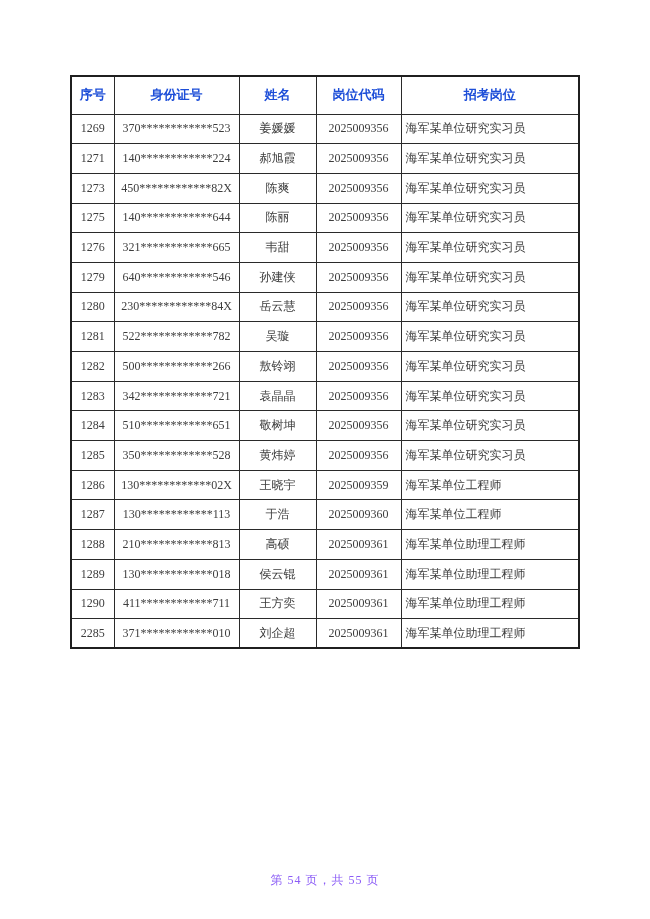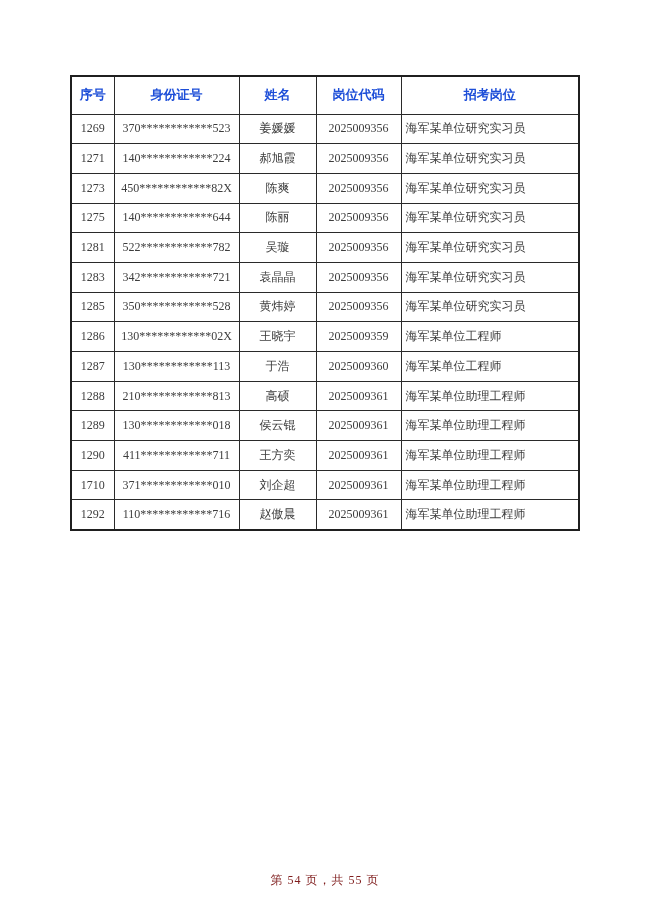--- a/index.html
+++ b/index.html
@@ -47,21 +47,21 @@
     text-align: left;
     padding-left: 4px;
   }
   .footer {
     position: absolute;
     left: 0;
     top: 872px;
     width: 100%;
     text-align: center;
     font-size: 12px;
-    color: #7f1d1d;
+    color: #8b5cf6;
     letter-spacing: 1px;
   }
 </style>
 </head>
 <body>
 
 <div class="page">
 
   <table class="roster">
     <colgroup>
@@ -103,30 +103,65 @@
           <td class="cell-job-title">海军某单位研究实习员</td>
         </tr>
         <tr>
           <td class="cell-index">1275</td>
           <td class="cell-id-number">140************644</td>
           <td class="cell-name">陈丽</td>
           <td class="cell-job-code">2025009356</td>
           <td class="cell-job-title">海军某单位研究实习员</td>
         </tr>
         <tr>
+          <td class="cell-index">1276</td>
+          <td class="cell-id-number">321************665</td>
+          <td class="cell-name">韦甜</td>
+          <td class="cell-job-code">2025009356</td>
+          <td class="cell-job-title">海军某单位研究实习员</td>
+        </tr>
+        <tr>
+          <td class="cell-index">1279</td>
+          <td class="cell-id-number">640************546</td>
+          <td class="cell-name">孙建侠</td>
+          <td class="cell-job-code">2025009356</td>
+          <td class="cell-job-title">海军某单位研究实习员</td>
+        </tr>
+        <tr>
+          <td class="cell-index">1280</td>
+          <td class="cell-id-number">230************84X</td>
+          <td class="cell-name">岳云慧</td>
+          <td class="cell-job-code">2025009356</td>
+          <td class="cell-job-title">海军某单位研究实习员</td>
+        </tr>
+        <tr>
           <td class="cell-index">1281</td>
           <td class="cell-id-number">522************782</td>
           <td class="cell-name">吴璇</td>
           <td class="cell-job-code">2025009356</td>
           <td class="cell-job-title">海军某单位研究实习员</td>
         </tr>
         <tr>
+          <td class="cell-index">1282</td>
+          <td class="cell-id-number">500************266</td>
+          <td class="cell-name">敖铃翊</td>
+          <td class="cell-job-code">2025009356</td>
+          <td class="cell-job-title">海军某单位研究实习员</td>
+        </tr>
+        <tr>
           <td class="cell-index">1283</td>
           <td class="cell-id-number">342************721</td>
           <td class="cell-name">袁晶晶</td>
+          <td class="cell-job-code">2025009356</td>
+          <td class="cell-job-title">海军某单位研究实习员</td>
+        </tr>
+        <tr>
+          <td class="cell-index">1284</td>
+          <td class="cell-id-number">510************651</td>
+          <td class="cell-name">敬树坤</td>
           <td class="cell-job-code">2025009356</td>
           <td class="cell-job-title">海军某单位研究实习员</td>
         </tr>
         <tr>
           <td class="cell-index">1285</td>
           <td class="cell-id-number">350************528</td>
           <td class="cell-name">黄炜婷</td>
           <td class="cell-job-code">2025009356</td>
           <td class="cell-job-title">海军某单位研究实习员</td>
         </tr>
@@ -159,31 +194,24 @@
           <td class="cell-job-title">海军某单位助理工程师</td>
         </tr>
         <tr>
           <td class="cell-index">1290</td>
           <td class="cell-id-number">411************711</td>
           <td class="cell-name">王方奕</td>
           <td class="cell-job-code">2025009361</td>
           <td class="cell-job-title">海军某单位助理工程师</td>
         </tr>
         <tr>
-          <td class="cell-index">1710</td>
+          <td class="cell-index">2285</td>
           <td class="cell-id-number">371************010</td>
           <td class="cell-name">刘企超</td>
           <td class="cell-job-code">2025009361</td>
           <td class="cell-job-title">海军某单位助理工程师</td>
         </tr>
-        <tr>
-          <td class="cell-index">1292</td>
-          <td class="cell-id-number">110************716</td>
-          <td class="cell-name">赵傲晨</td>
-          <td class="cell-job-code">2025009361</td>
-          <td class="cell-job-title">海军某单位助理工程师</td>
-        </tr>
       </tbody>
   </table>
 
   <div class="footer">第 54 页，共 55 页</div>
 
 </div>
 
 </body></html>

